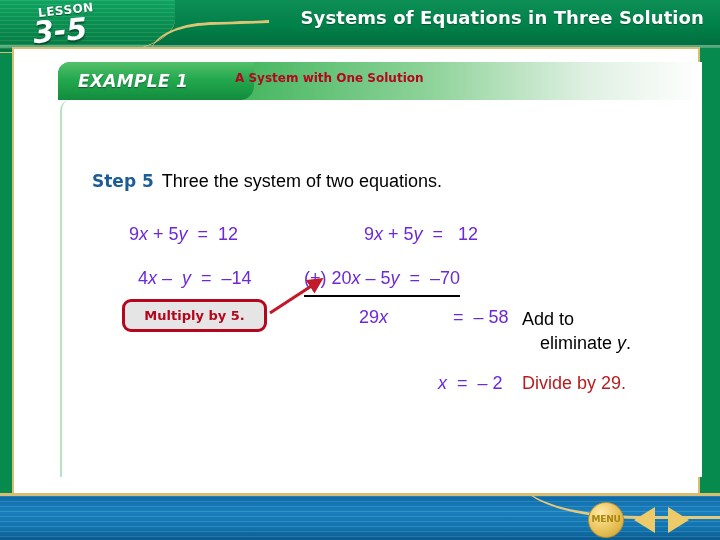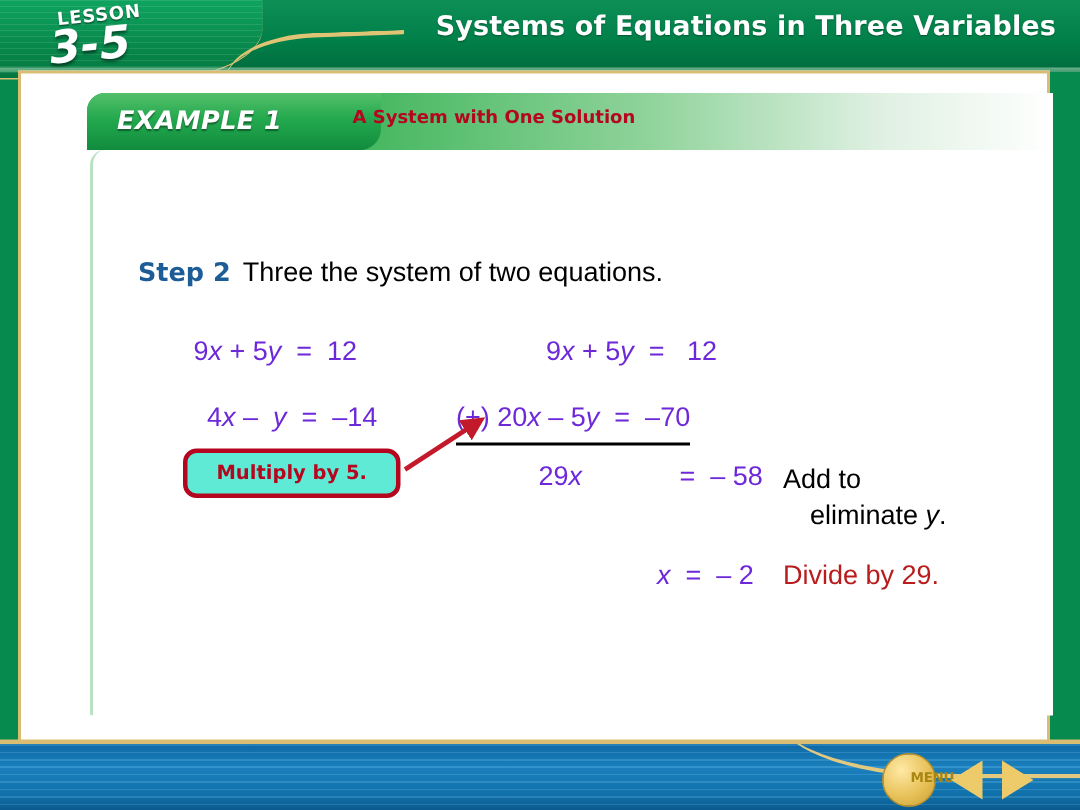--- a/index.html
+++ b/index.html
@@ -201,21 +201,21 @@
     font-size: 18px;
     color: #b91c1c;
     white-space: nowrap;
   }
 
   
   #callout {
     position: absolute;
     left: 108px; top: 250px;
     width: 145px; height: 33px;
-    background: #5eead4;
+    background: #e5e5e5;
     border: 3px solid #b5061f;
     border-radius: 9px;
     box-sizing: border-box;
   }
   #callout-label {
     position: absolute;
     left: 0; right: 0; top: 6px;
     text-align: center;
     font-family: "DejaVu Sans", sans-serif;
     font-weight: bold;
@@ -254,26 +254,26 @@
     position: absolute;
     left: 588px; top: 6px;
     width: 34px; height: 34px;
     border-radius: 50%;
     background: radial-gradient(circle at 35% 30%, #ffe9a6 0%, #e8c259 55%, #c79e31 100%);
     border: 1px solid #b9912c;
   }
   #menu-label {
     position: absolute;
     left: 0; right: 0; top: 11px;
+    text-align: center;
     font-family: "DejaVu Sans", sans-serif;
     font-weight: bold;
     font-size: 9px;
     color: #a8860f;
     letter-spacing: -.2px;
-    margin-left: 18px;
   }
   .nav-arrow {
     position: absolute;
     top: 11px;
     width: 0; height: 0;
     border-top: 13px solid transparent;
     border-bottom: 13px solid transparent;
   }
   #nav-prev {
     left: 634px;
@@ -288,34 +288,34 @@
 <body>
 
 <div id="slide">
 
   <div id="header-band">
     <div id="lesson-badge">
       <span class="lesson-word">LESSON</span>
       <span class="lesson-num">3-5</span>
     </div>
     <div id="badge-swoosh"></div>
-    <div id="chapter-title">Systems of Equations in Three Variables</div>
+    <div id="chapter-title">Systems of Equations in Three Solution</div>
   </div>
 
   <div id="page">
 
     <div id="example-strip"></div>
     <div id="example-tab">
       <span id="example-tab-label">EXAMPLE 1</span>
     </div>
     <div id="example-heading">A System with One Solution</div>
     <div id="example-body"></div>
 
     <div id="step-line">
-      <span id="step-label">Step 2</span><span id="step-text">Three the system of two equations.</span>
+      <span id="step-label">Step 5</span><span id="step-text">Three the system of two equations.</span>
     </div>
 
     <div class="eqn" id="eq-left-1">9<i>x</i> + 5<i>y</i>  =  12</div>
     <div class="eqn" id="eq-left-2">4<i>x</i> –  <i>y</i>  =  –14</div>
 
     <div class="eqn" id="eq-right-1">9<i>x</i> + 5<i>y</i>  =   12</div>
     <div class="eqn" id="eq-right-2">(+) 20<i>x</i> – 5<i>y</i>  =  –70</div>
 
     <div class="eqn" id="eq-sum">29<i>x</i>             =  – 58</div>
     <div class="eqn" id="eq-final"><i>x</i>  =  – 2</div>

